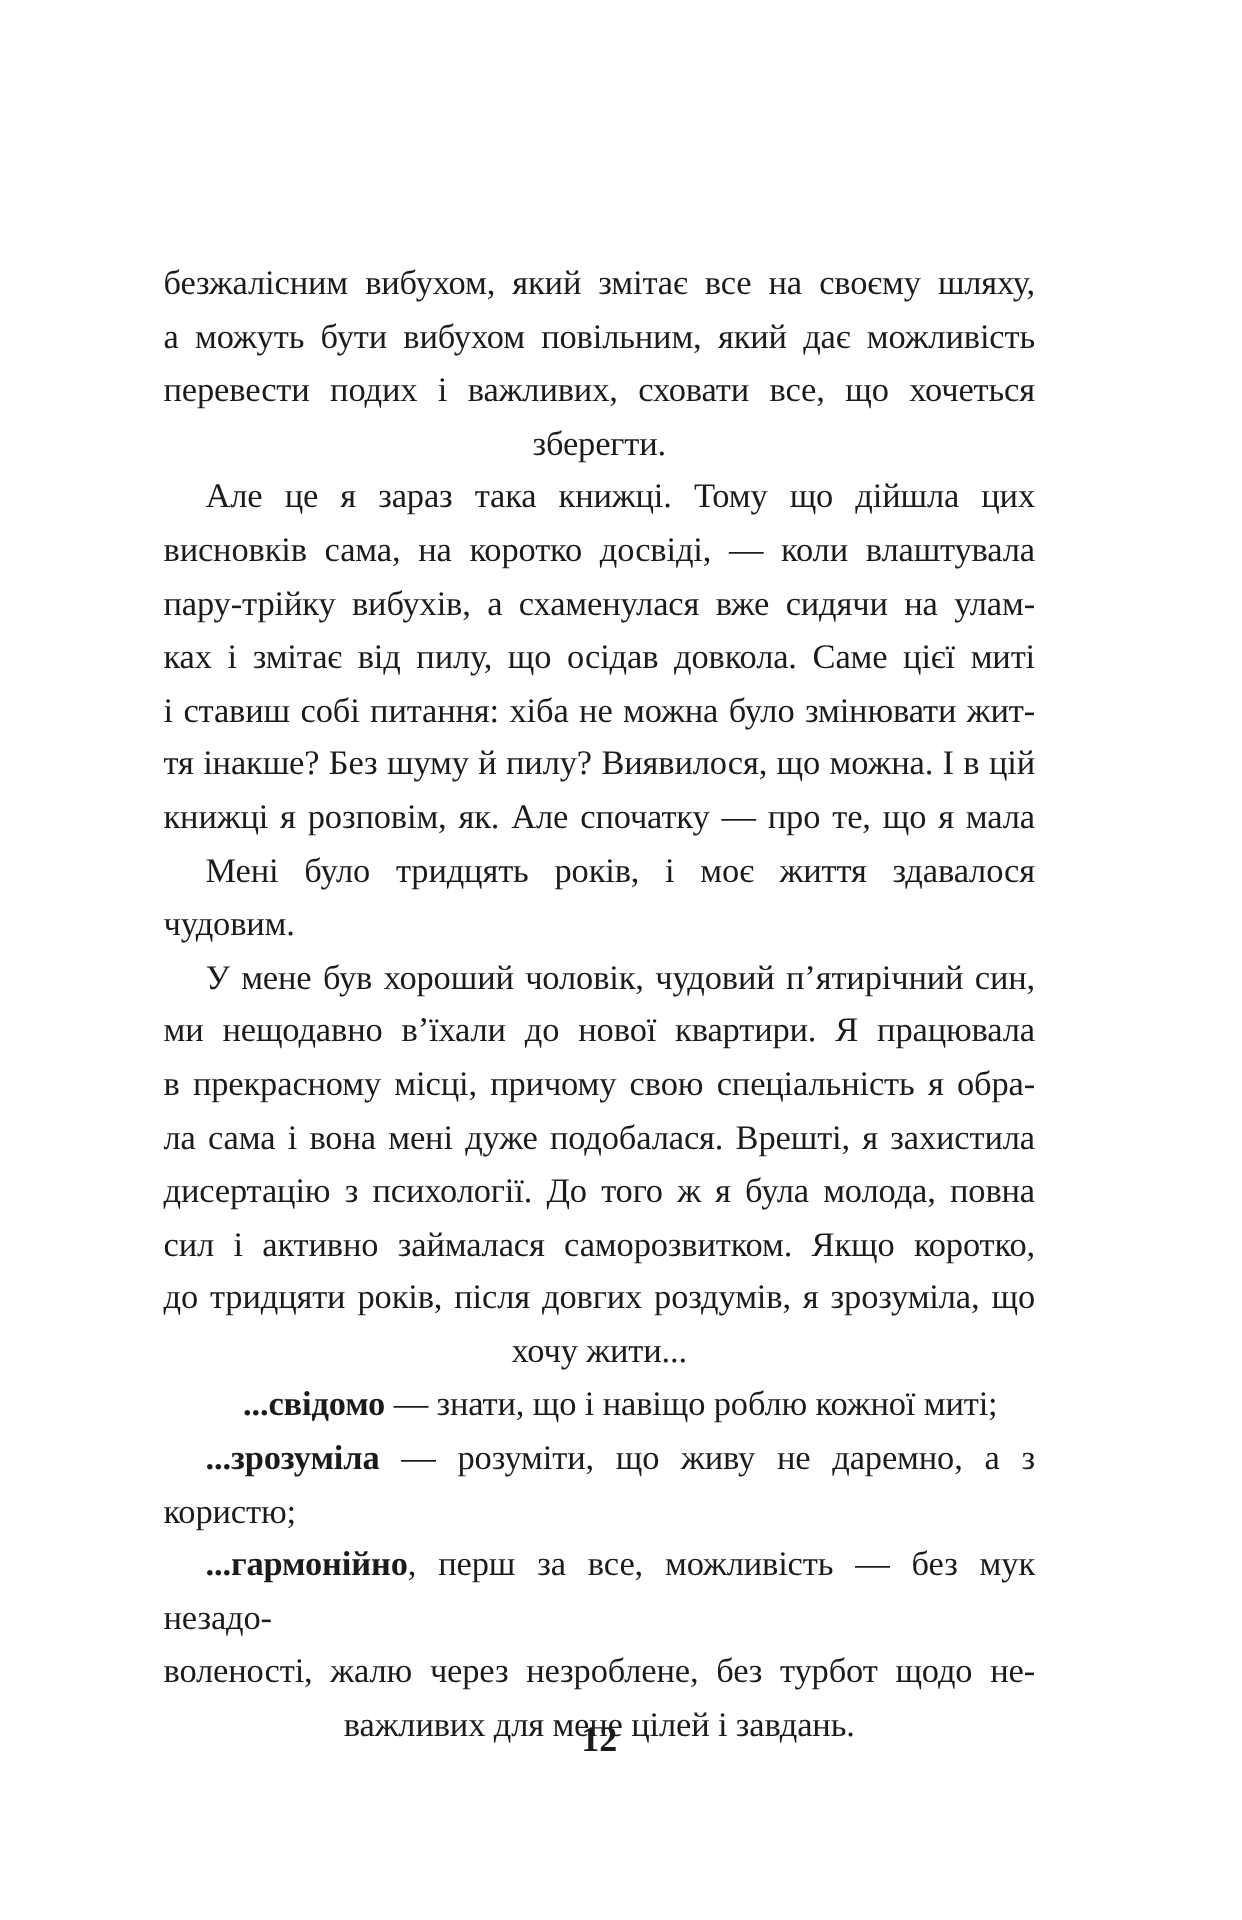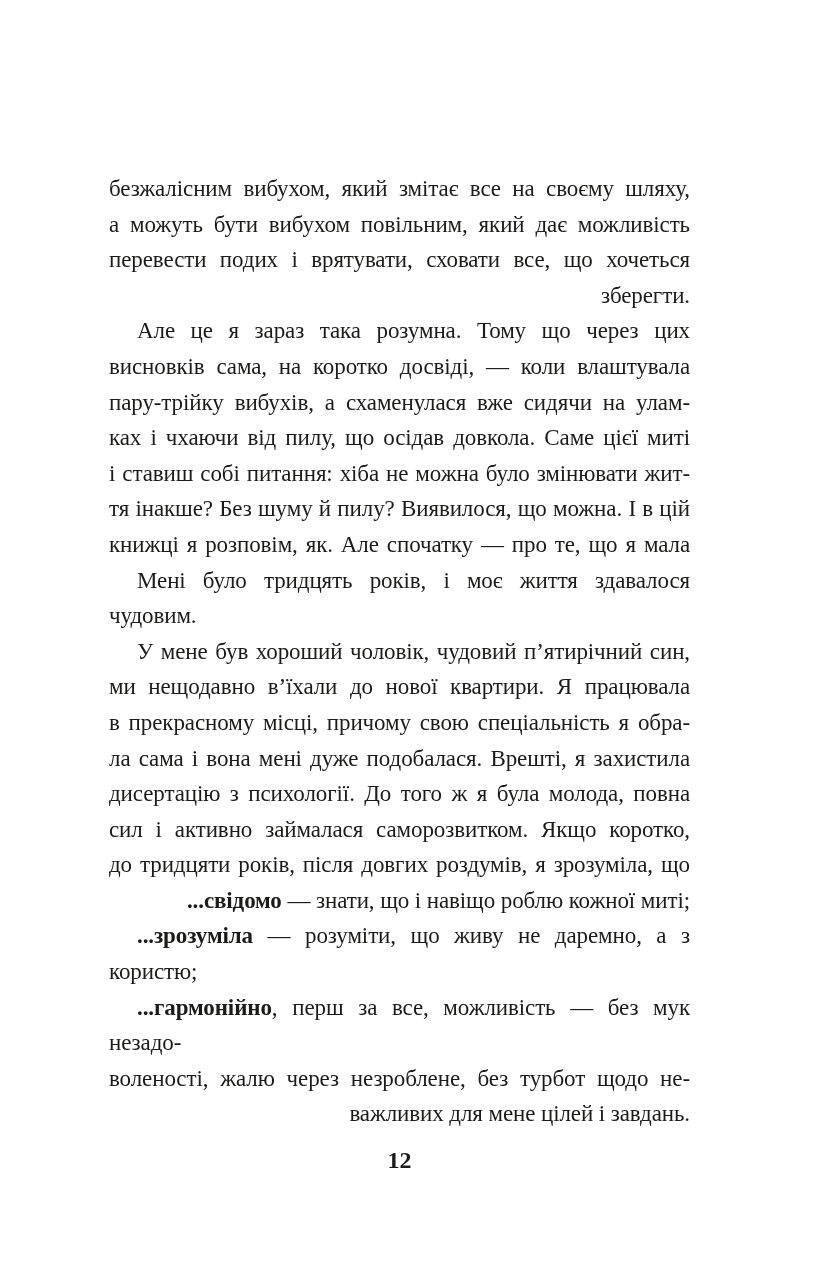--- a/index.html
+++ b/index.html
@@ -18,21 +18,21 @@
   }
   .text-block {
     position: absolute;
     left: 109px; top: 171px;
     width: 581px;
     font-size: 23px;
     line-height: 35.6px;
     letter-spacing: -0.1px;
   }
   .para { margin: 0; padding: 0; }
-  .line { text-align: right; white-space: normal; }
+  .line { text-align: center; white-space: normal; }
   .line.just {
     text-align: justify;
     -moz-text-align-last: justify;
     text-align-last: justify;
   }
   .line.indent { text-indent: 28px; }
   .line b { font-weight: bold; letter-spacing: -0.1px; }
   .folio {
     position: absolute;
     left: 109px; top: 1123px;
@@ -45,43 +45,44 @@
   }
 </style>
 </head>
 <body>
 
 <div class="book-page">
   <div class="text-block" id="text-block">
       <div class="para">
         <div class="line just">безжалісним вибухом, який змітає все на своєму шляху,</div>
         <div class="line just">а можуть бути вибухом повільним, який дає можливість</div>
-        <div class="line just">перевести подих і врятувати, сховати все, що хочеться</div>
+        <div class="line just">перевести подих і важливих, сховати все, що хочеться</div>
         <div class="line">зберегти.</div>
       </div>
       <div class="para">
-        <div class="line just indent">Але це я зараз така розумна. Тому що через цих</div>
+        <div class="line just indent">Але це я зараз така книжці. Тому що дійшла цих</div>
         <div class="line just">висновків сама, на коротко досвіді, — коли влаштувала</div>
         <div class="line just">пару-трійку вибухів, а схаменулася вже сидячи на улам-</div>
-        <div class="line just">ках і чхаючи від пилу, що осідав довкола. Саме цієї миті</div>
+        <div class="line just">ках і змітає від пилу, що осідав довкола. Саме цієї миті</div>
         <div class="line just">і ставиш собі питання: хіба не можна було змінювати жит-</div>
         <div class="line just">тя інакше? Без шуму й пилу? Виявилося, що можна. І в цій</div>
         <div class="line just">книжці я розповім, як. Але спочатку — про те, що я мала</div>
       </div>
       <div class="para">
         <div class="line just indent">Мені було тридцять років, і моє життя здавалося чудовим.</div>
       </div>
       <div class="para">
         <div class="line just indent">У мене був хороший чоловік, чудовий п’ятирічний син,</div>
         <div class="line just">ми нещодавно в’їхали до нової квартири. Я працювала</div>
         <div class="line just">в прекрасному місці, причому свою спеціальність я обра-</div>
         <div class="line just">ла сама і вона мені дуже подобалася. Врешті, я захистила</div>
         <div class="line just">дисертацію з психології. До того ж я була молода, повна</div>
         <div class="line just">сил і активно займалася саморозвитком. Якщо коротко,</div>
         <div class="line just">до тридцяти років, після довгих роздумів, я зрозуміла, що</div>
+        <div class="line">хочу жити...</div>
       </div>
       <div class="para">
         <div class="line indent"><b>...свідомо</b><span> — знати, що і навіщо роблю кожної миті;</span></div>
       </div>
       <div class="para">
         <div class="line just indent"><b>...зрозуміла</b><span> — розуміти, що живу не даремно, а з користю;</span></div>
       </div>
       <div class="para">
         <div class="line just indent"><b>...гармонійно</b><span>, перш за все, можливість — без мук незадо-</span></div>
         <div class="line just">воленості, жалю через незроблене, без турбот щодо не-</div>

